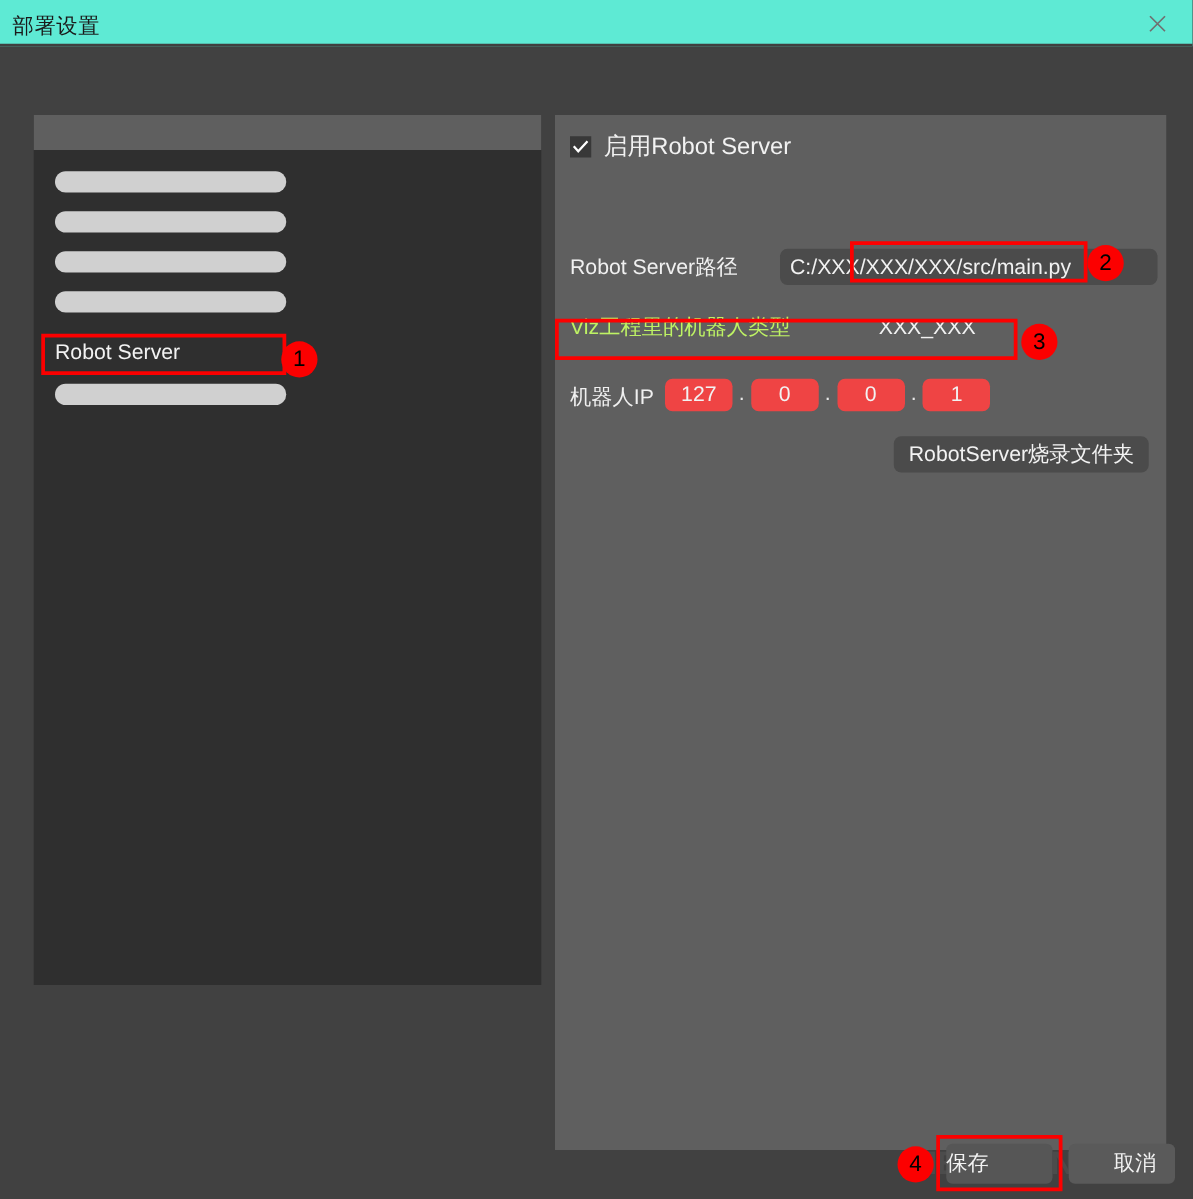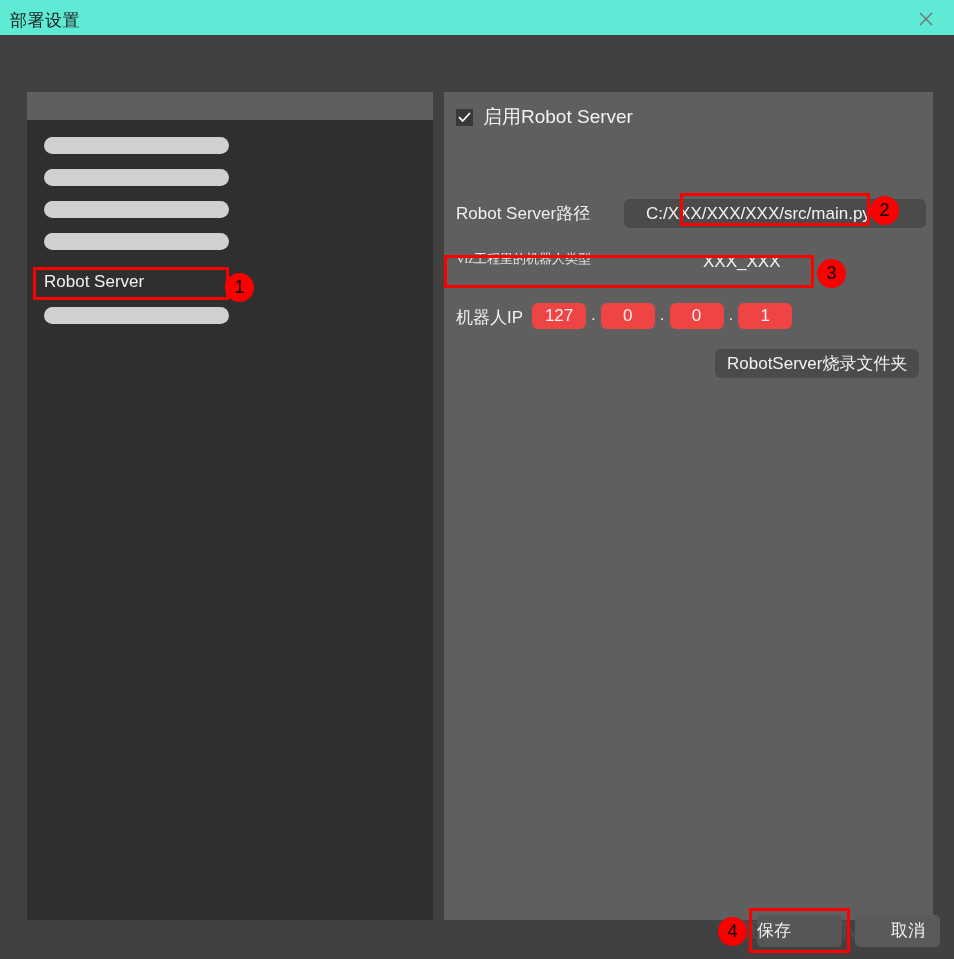--- a/index.html
+++ b/index.html
@@ -50,21 +50,21 @@
     right: 6px; bottom: 12px;
     width: 230px; height: 88px;
     opacity: 0.055;
     pointer-events: none;
   }
 
   
   #sidebar {
     position: absolute;
     left: 27px; top: 53px;
-    width: 406px; height: 828px;
+    width: 406px; height: 696px;
     background: #2f2f2f;
   }
   #sidebar-header {
     position: absolute;
     left: 0; top: 0;
     width: 406px; height: 28px;
     background: #5f5f5f;
   }
   .redact-pill {
     position: absolute;
@@ -130,39 +130,38 @@
   }
   #path-input {
     position: absolute;
     left: 168px; top: 0;
     width: 302px; height: 29px;
     line-height: 29px;
     border-radius: 6px;
     background: #4b4b4b;
     color: #f2f2f2;
     font-size: 17px;
-    padding-left: 22px;
+    padding-left: 8px;
     white-space: nowrap;
     overflow: hidden;
     cursor: text;
   }
 
   
   #robottype-row {
     position: absolute;
     left: 12px; top: 155px;
     width: 470px; height: 30px;
   }
   #robottype-label {
     position: absolute;
     left: 0; top: 3px;
-    font-size: 13px;
-    color: #e5e5e5;
-    white-space: nowrap;
-    font-family: Liberation Serif, serif;
+    font-size: 17px;
+    color: #bef264;
+    white-space: nowrap;
   }
   #robottype-input {
     position: absolute;
     left: 238px; top: 0;
     width: 184px; height: 29px;
     line-height: 29px;
     color: #f2f2f2;
     font-size: 17px;
     padding-left: 9px;
     white-space: nowrap;

